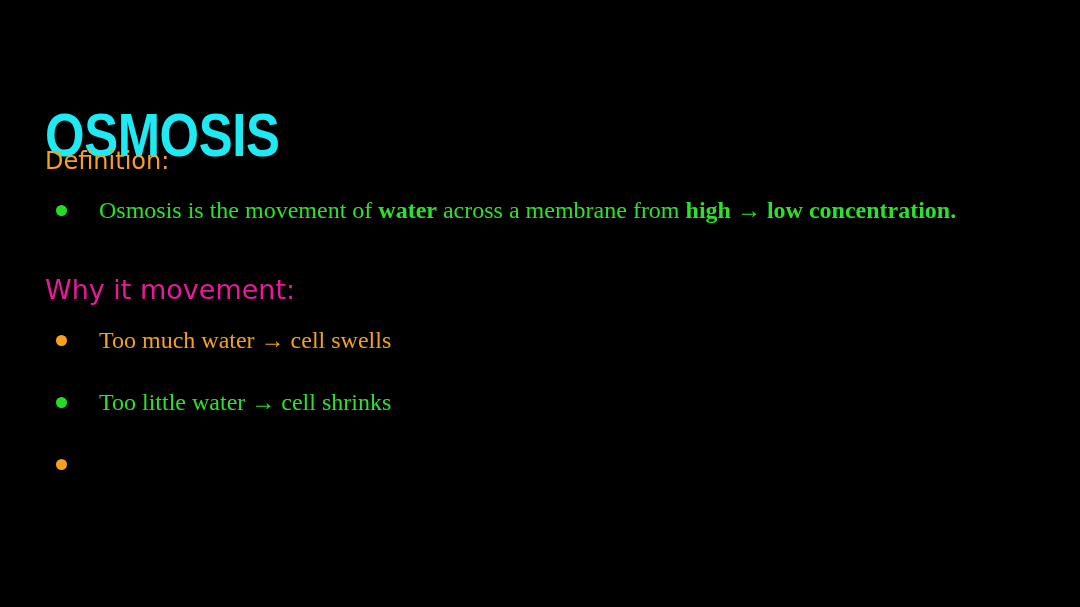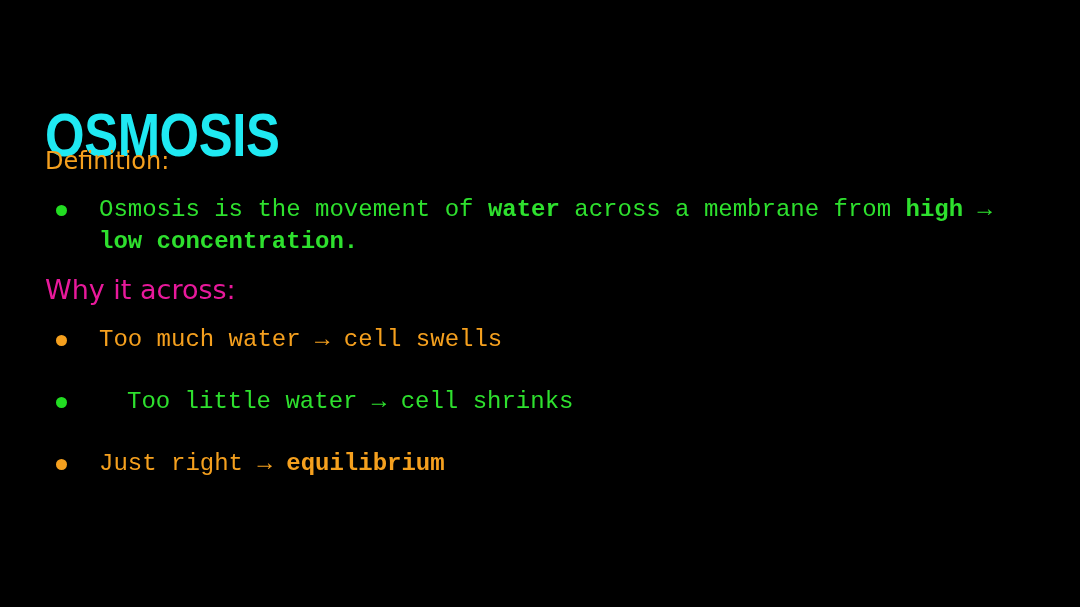--- a/index.html
+++ b/index.html
@@ -71,62 +71,61 @@
     width: 11px;
     height: 11px;
     border-radius: 50%;
     margin-top: 11px;
     margin-right: 32px;
   }
   .bullet-dot.green  { background: #22dd22; }
   .bullet-dot.orange { background: #f5a01e; }
 
   .bullet-text {
-    font-family: Liberation Mono, monospace;
+    font-family: Liberation Serif, serif;
     font-size: 24px;
     line-height: 32px;
     font-weight: 400;
   }
   .bullet-text.green  { color: #2ee02e; }
   .bullet-text.orange { color: #f5a01e; }
 
   .bullet-text b {
     font-weight: 700;
   }
 
   
   #row-definition-0 { top: 194px; width: 960px; }
   #row-why-0        { top: 324px; }
-  #row-why-1        { top: 386px; gap: 28px; }
+  #row-why-1        { top: 386px; }
   #row-why-2        { top: 448px; }
 </style>
 </head>
 <body>
 
 <div class="slide">
 
   <h1 class="slide-title">OSMOSIS</h1>
 
   <div class="section-heading definition">Definition:</div>
 
   <div class="bullet-row" id="row-definition-0">
     <span class="bullet-dot green"></span>
     <span class="bullet-text green"><span>Osmosis is the movement of </span><b>water</b><span> across a membrane from </span><b>high → low concentration.</b></span>
   </div>
 
-  <div class="section-heading why">Why it across:</div>
+  <div class="section-heading why">Why it movement:</div>
 
   <div class="bullet-row" id="row-why-0">
     <span class="bullet-dot orange"></span>
     <span class="bullet-text orange"><span>Too much water → cell swells</span></span>
   </div>
 
   <div class="bullet-row" id="row-why-1">
     <span class="bullet-dot green"></span>
     <span class="bullet-text green"><span>Too little water → cell shrinks</span></span>
   </div>
 
   <div class="bullet-row" id="row-why-2">
     <span class="bullet-dot orange"></span>
-    <span class="bullet-text orange"><span>Just right → </span><b>equilibrium</b></span>
   </div>
 
 </div>
 
 </body></html>

